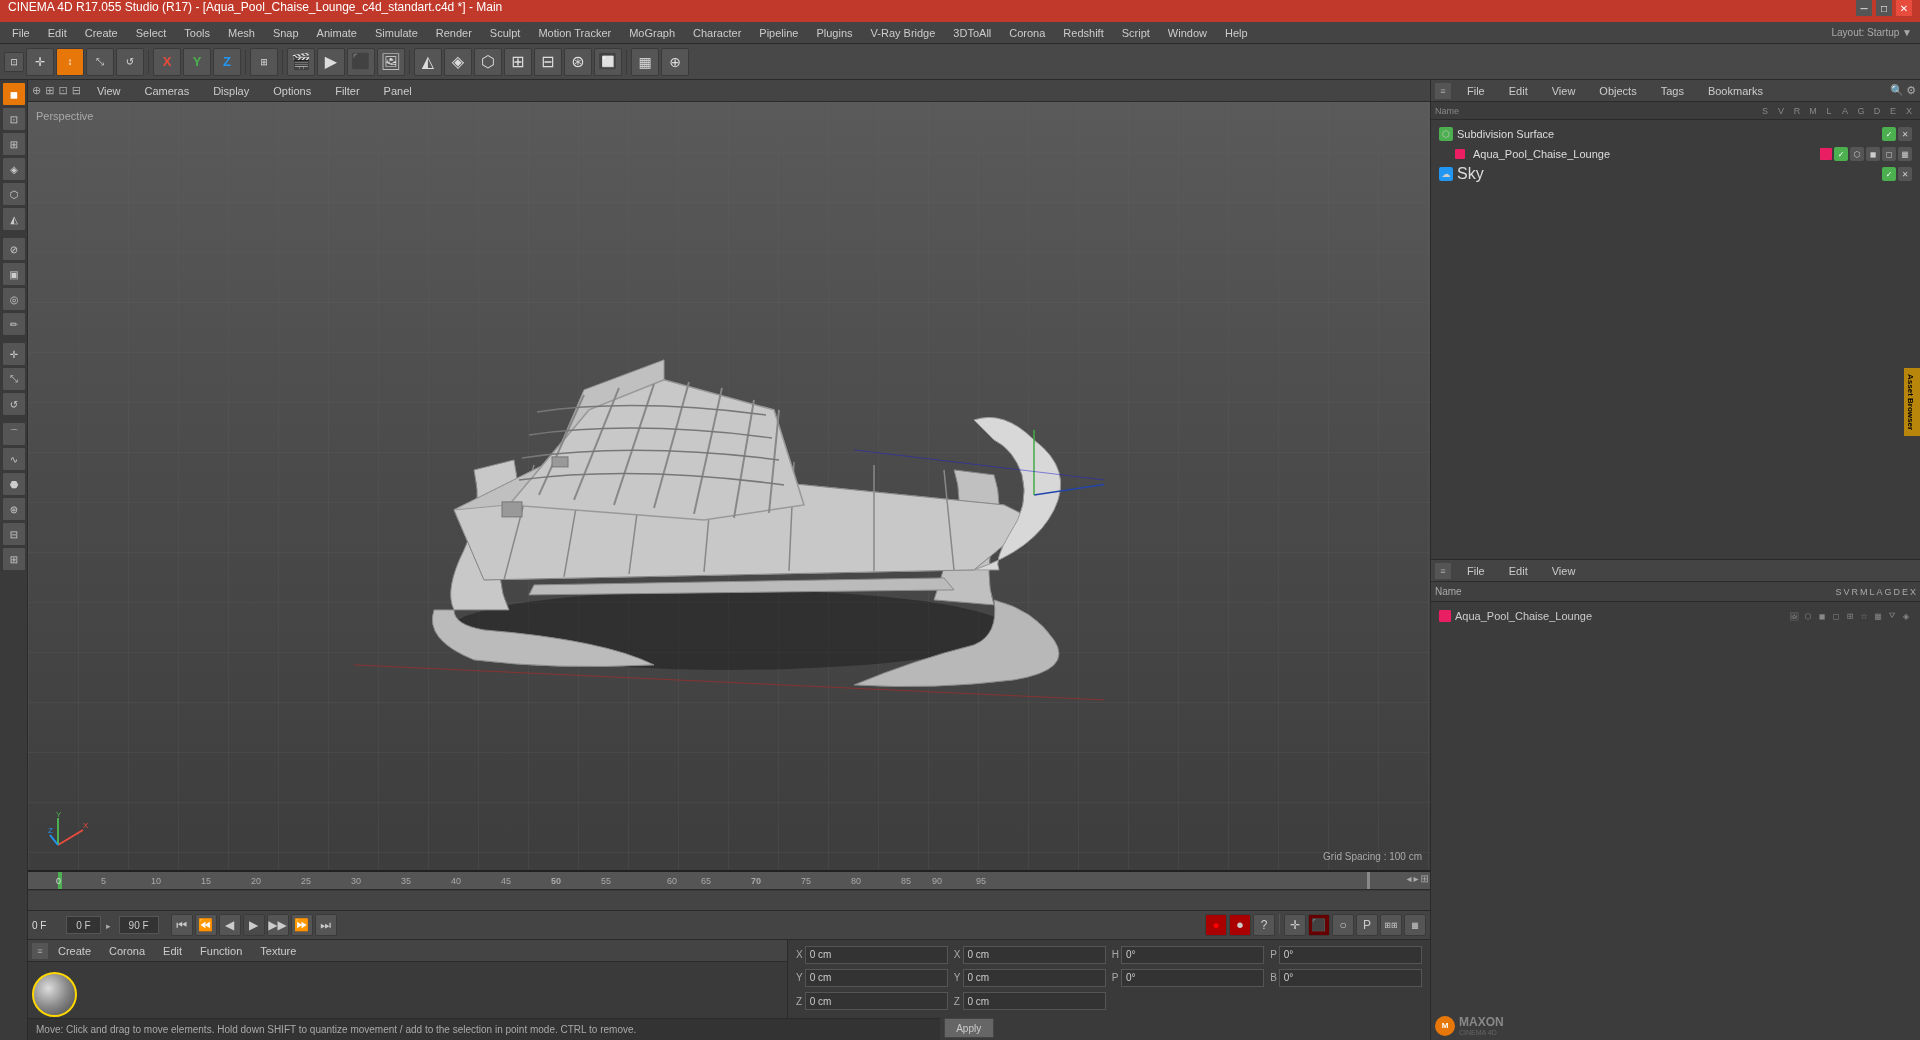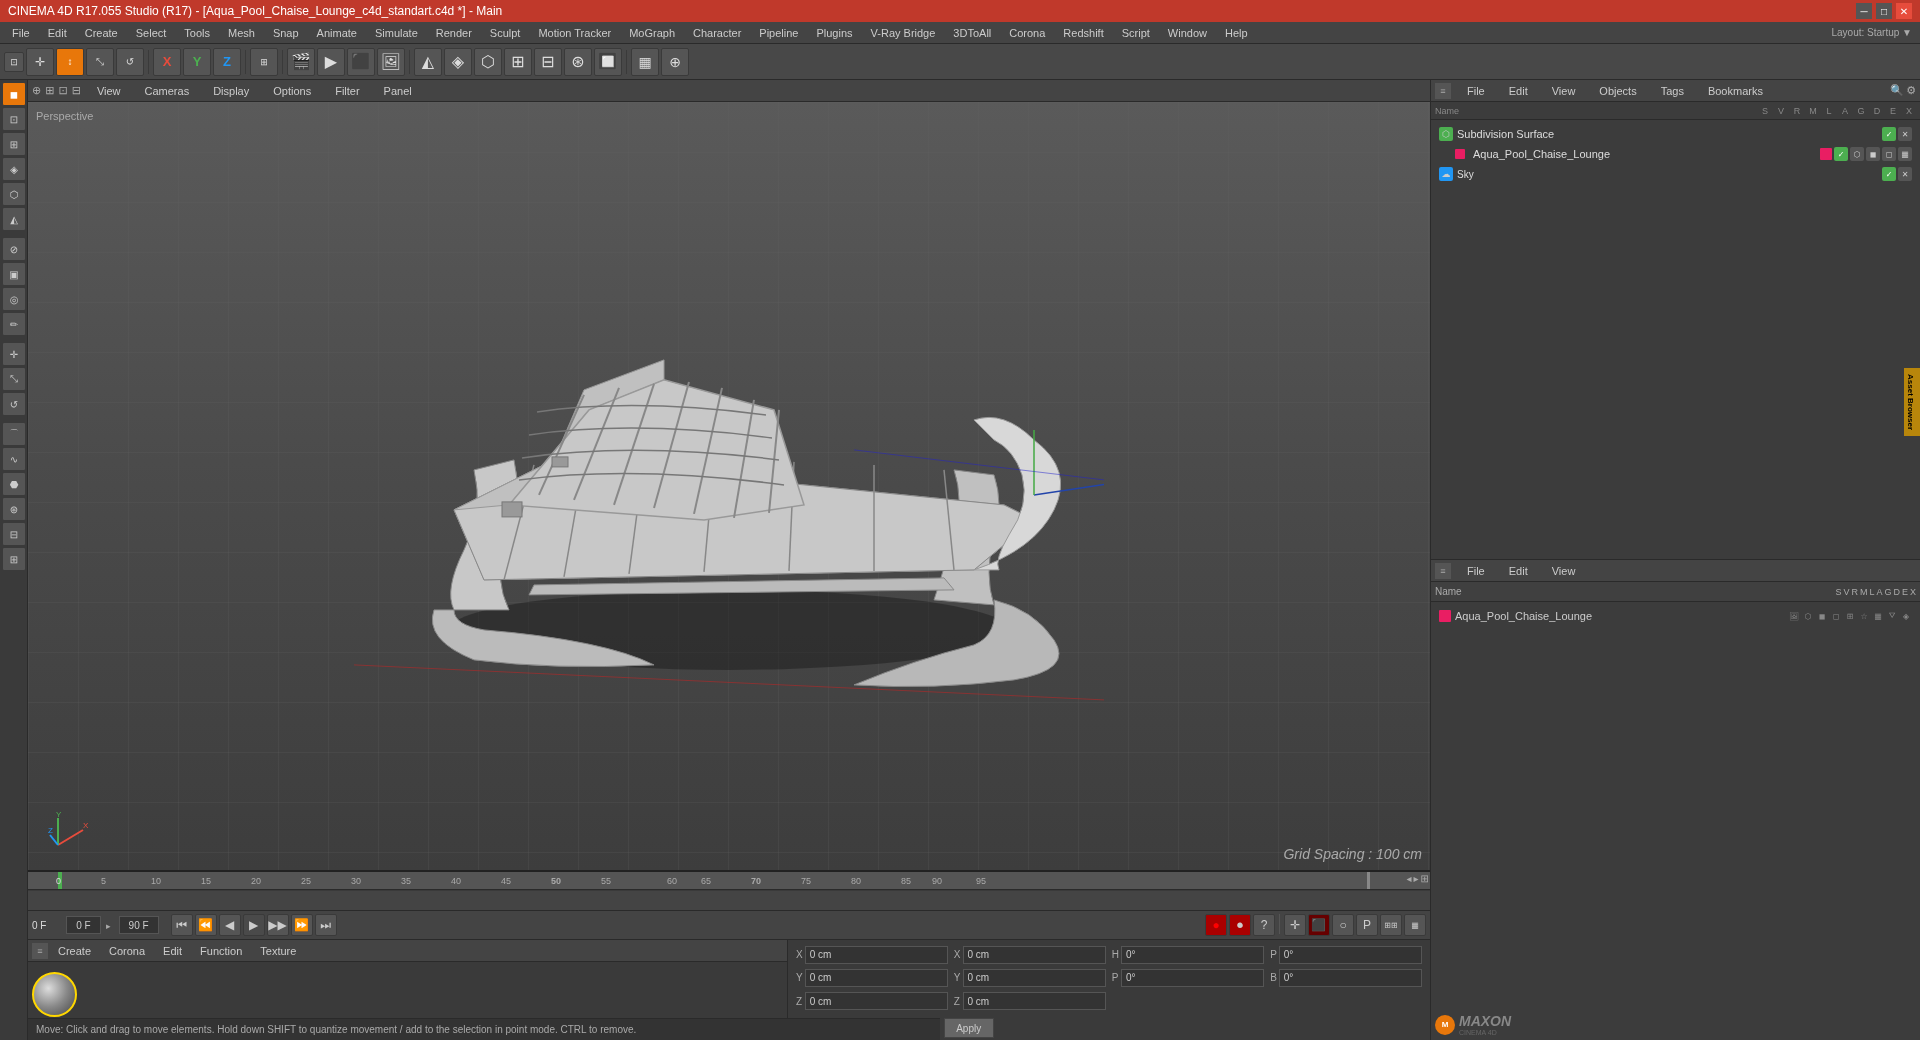--- a/index.html
+++ b/index.html
@@ -12,23 +12,23 @@
       font-size: 11px;
       color: #ccc;
       user-select: none;
     }
 
     
     #title-bar {
       height: 22px;
       background: #c0392b;
       display: flex;
-      align-items: center;
+      align-items: flex-start;
       justify-content: space-between;
-      padding: 8px 8px;
+      padding: 0 8px;
       color: white;
       font-size: 12px;
     }
     #title-bar .title-text { flex: 1; }
     #title-bar .window-controls { display: flex; gap: 4px; }
     #title-bar .wc-btn {
       width: 16px; height: 16px;
       background: #555;
       border: none;
       color: white;
@@ -139,22 +139,21 @@
       left: 8px;
       color: #aaa;
       font-size: 11px;
     }
     
     .grid-spacing-label {
       position: absolute;
       bottom: 8px;
       right: 8px;
       color: #aaa;
-      font-size: 14px;
-      font-style: italic;
+      font-size: 10px;
     }
     
     .axes-indicator {
       position: absolute;
       bottom: 20px;
       left: 20px;
       width: 40px;
       height: 40px;
     }
 
@@ -785,21 +784,21 @@
             <div class="obj-tag green-check">✓</div>
             <div class="obj-tag gray">⬡</div>
             <div class="obj-tag gray">◼</div>
             <div class="obj-tag gray">◻</div>
             <div class="obj-tag gray">▦</div>
           </div>
         </div>
 
         <div class="obj-item">
           <div class="obj-icon blue">☁</div>
-          <span style="font-size:10px;color:#ddd;">Sky</span>
+          <span style="font-size:16px;color:#ddd;">Sky</span>
           <div class="obj-tag-area">
             <div class="obj-tag green-check">✓</div>
             <div class="obj-tag gray">✕</div>
           </div>
         </div>
       </div>
 
       <div style="position:absolute;right:0;top:30%;width:16px;background:#b8860b;color:#000;writing-mode:vertical-lr;font-size:8px;padding:6px 2px;cursor:pointer;font-weight:bold;">Asset Browser</div>
     </div>
 
@@ -841,20 +840,20 @@
             <div class="attr-icon-btn">▦</div>
             <div class="attr-icon-btn">⛛</div>
             <div class="attr-icon-btn">◈</div>
           </div>
         </div>
       </div>
 
       <div style="position:absolute;bottom:0;left:0;padding:4px;display:flex;align-items:center;gap:4px;">
         <div style="width:20px;height:20px;background:#e8770a;border-radius:50%;display:flex;align-items:center;justify-content:center;font-size:8px;color:white;font-weight:bold;">M</div>
         <div>
-          <div style="font-size:14px;color:#888;font-weight:bold;font-style:italic;">MAXON</div>
+          <div style="font-size:12px;color:#888;font-weight:bold;">MAXON</div>
           <div style="font-size:7px;color:#666;">CINEMA 4D</div>
         </div>
       </div>
     </div>
   </div>
 
 </div>
 
 </body></html>

